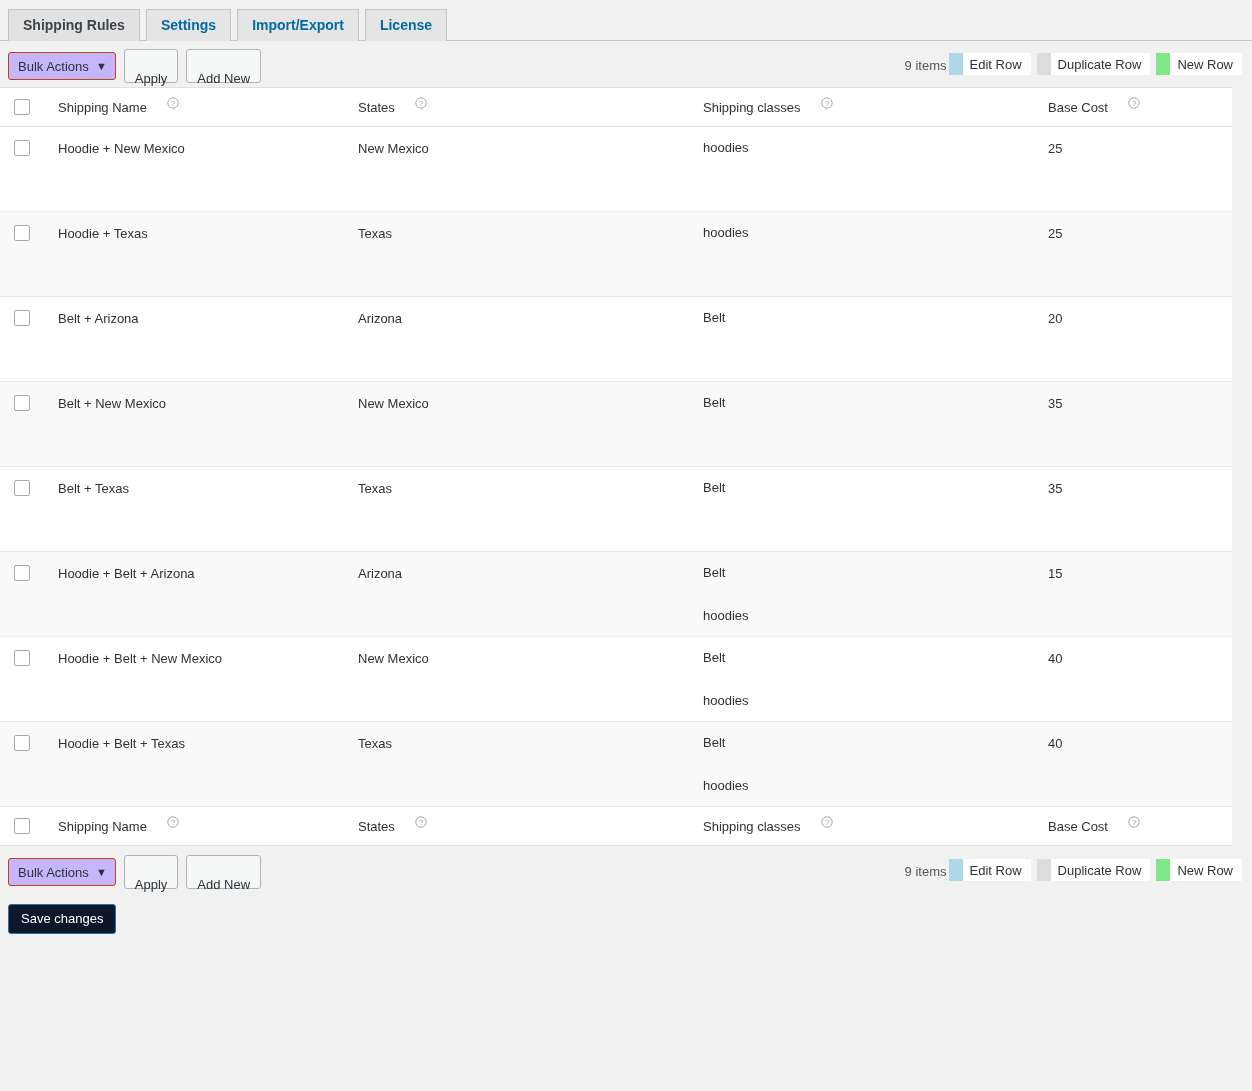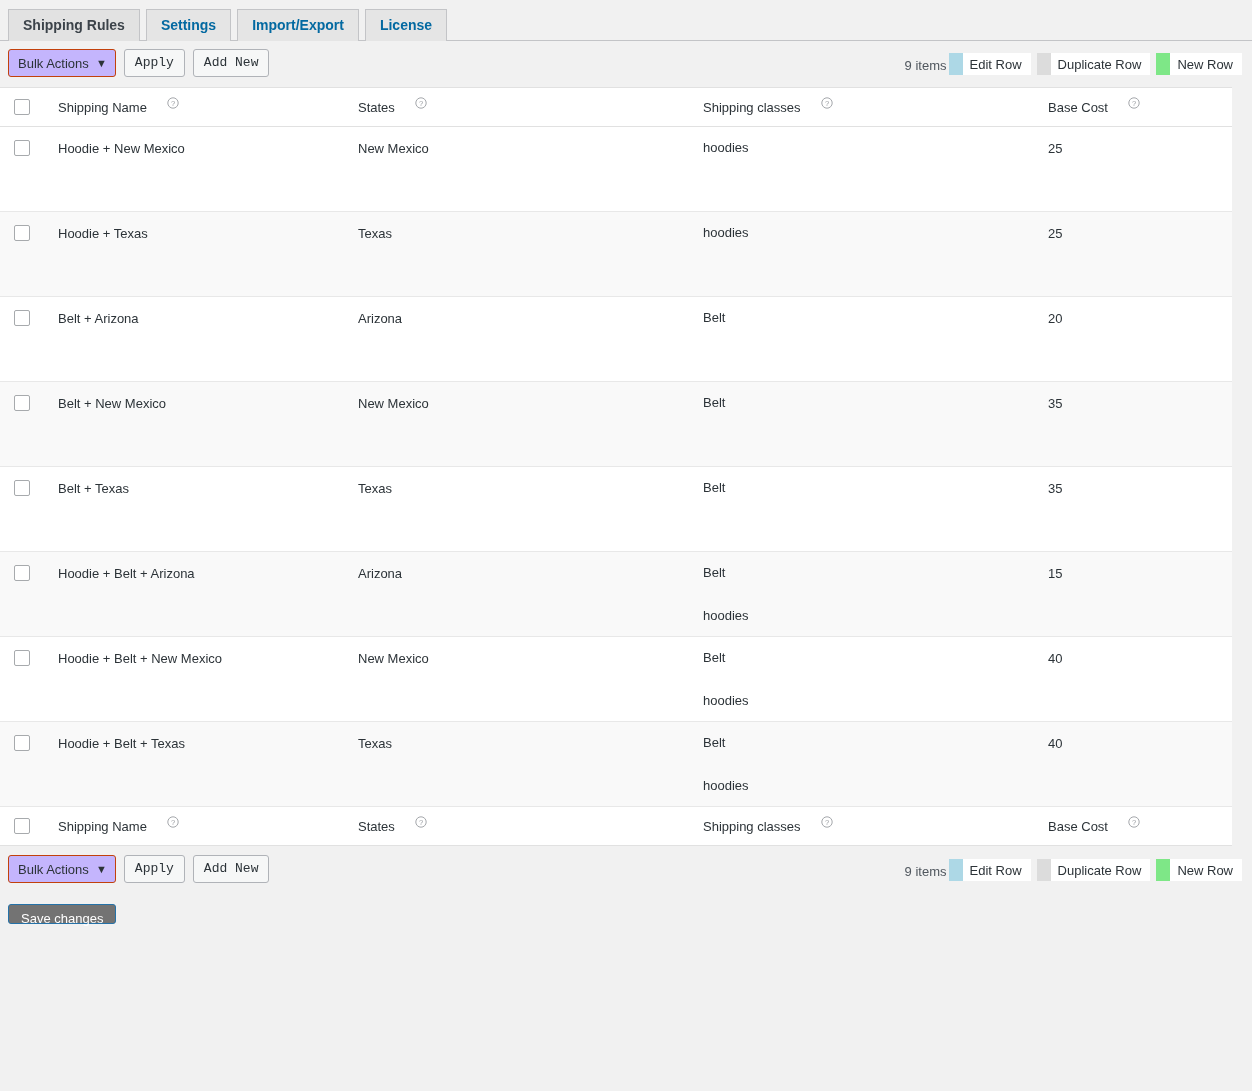--- a/index.html
+++ b/index.html
@@ -80,22 +80,22 @@
     right: 8px;
     top: 50%;
     transform: translateY(-50%);
     font-size: 11px;
     line-height: 1;
     color: #2c3338;
   }
   .btn-secondary {
     box-sizing: border-box;
     height: 28px;
-    padding: 0 10px;
-    font-family: Liberation Mono, monospace;
+    padding: 16px 10px;
+    font-family: Liberation Sans, sans-serif;
     font-size: 13px;
     line-height: 26px;
     color: #2c3338;
     background: #f6f7f7;
     border: 1px solid #b0b3b8;
     border-radius: 3px;
     cursor: pointer;
     white-space: nowrap;
   }
 
@@ -218,27 +218,27 @@
   th .cb { margin-top: 0; }
   td .cb { margin-top: -1px; }
 
   
   .submit-wrap {
     padding: 12px 0 0 8px;
     background: #f1f1f1;
   }
   .btn-primary {
     box-sizing: border-box;
-    height: 20px;
+    height: 30px;
     padding: 0 12px;
     font-family: "Liberation Sans", sans-serif;
     font-size: 13px;
     line-height: 28px;
     color: #ffffff;
-    background: #737373;
+    background: #0f172a;
     border: 1px solid #2572a8;
     border-radius: 3px;
     cursor: pointer;
     white-space: nowrap;
   }
 </style>
 </head>
 <body>
 
 <div class="nav-tab-wrapper" id="tab-bar"><a class="nav-tab active">Shipping Rules</a><a class="nav-tab">Settings</a><a class="nav-tab">Import/Export</a><a class="nav-tab">License</a></div>

